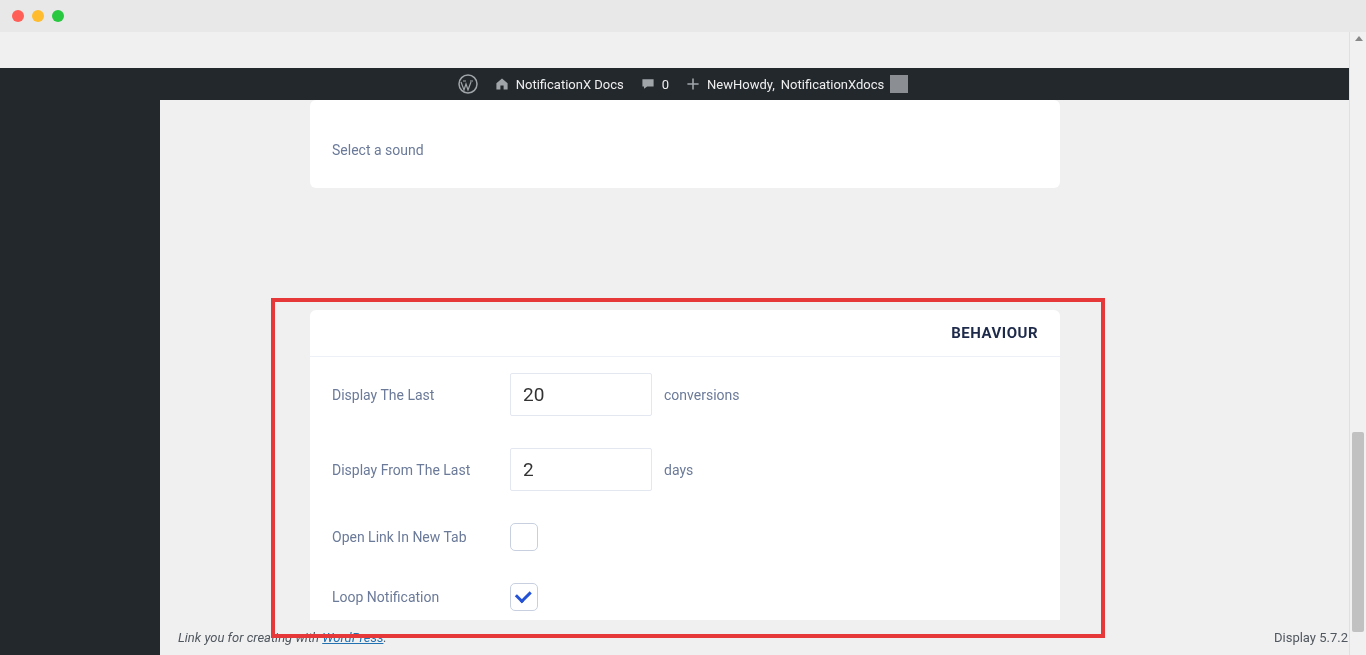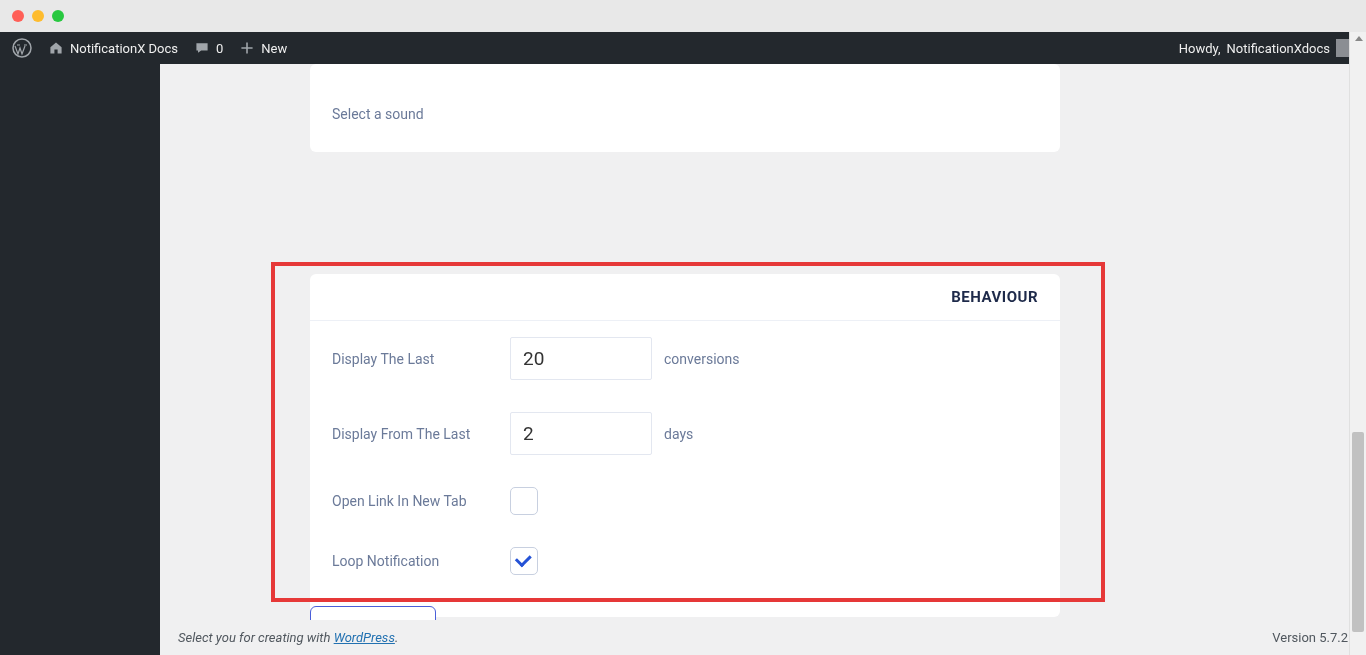--- a/index.html
+++ b/index.html
@@ -27,21 +27,22 @@
     .tl-green { background: #28c840; }
 
     .wp-adminbar {
       background: #23282d;
       color: #eee;
       height: 32px;
       display: flex;
       align-items: center;
       padding: 0 12px;
       font-size: 13px;
-      justify-content: space-between;
+      justify-content: center;
+      margin-top: 36px;
     }
     .wp-adminbar-left, .wp-adminbar-right {
       display: flex; align-items: center; gap: 16px;
     }
     .wp-adminbar-item {
       display: flex; align-items: center; gap: 6px; color: #eee; cursor: pointer;
     }
     .wp-adminbar svg { fill: #a0a5aa; }
     .wp-icon { width: 20px; height: 20px; }
     .wp-small-icon { width: 16px; height: 16px; }
@@ -322,21 +323,21 @@
       </div>
     </div>
 
     <button class="prev-btn">Previous</button>
 
   </div>
 </div>
 
 <div class="footer">
   <div class="footer-left">
-    <span>Select you for creating with </span><a href="#">WordPress</a><span>.</span>
+    <span>Link you for creating with </span><a href="#">WordPress</a><span>.</span>
   </div>
-  <div>Version 5.7.2</div>
+  <div>Display 5.7.2</div>
 </div>
 
 <div class="scrollbar-right">
   <div class="scroll-arrow-up"></div>
   <div class="scroll-thumb"></div>
 </div>
 
 </body></html>

